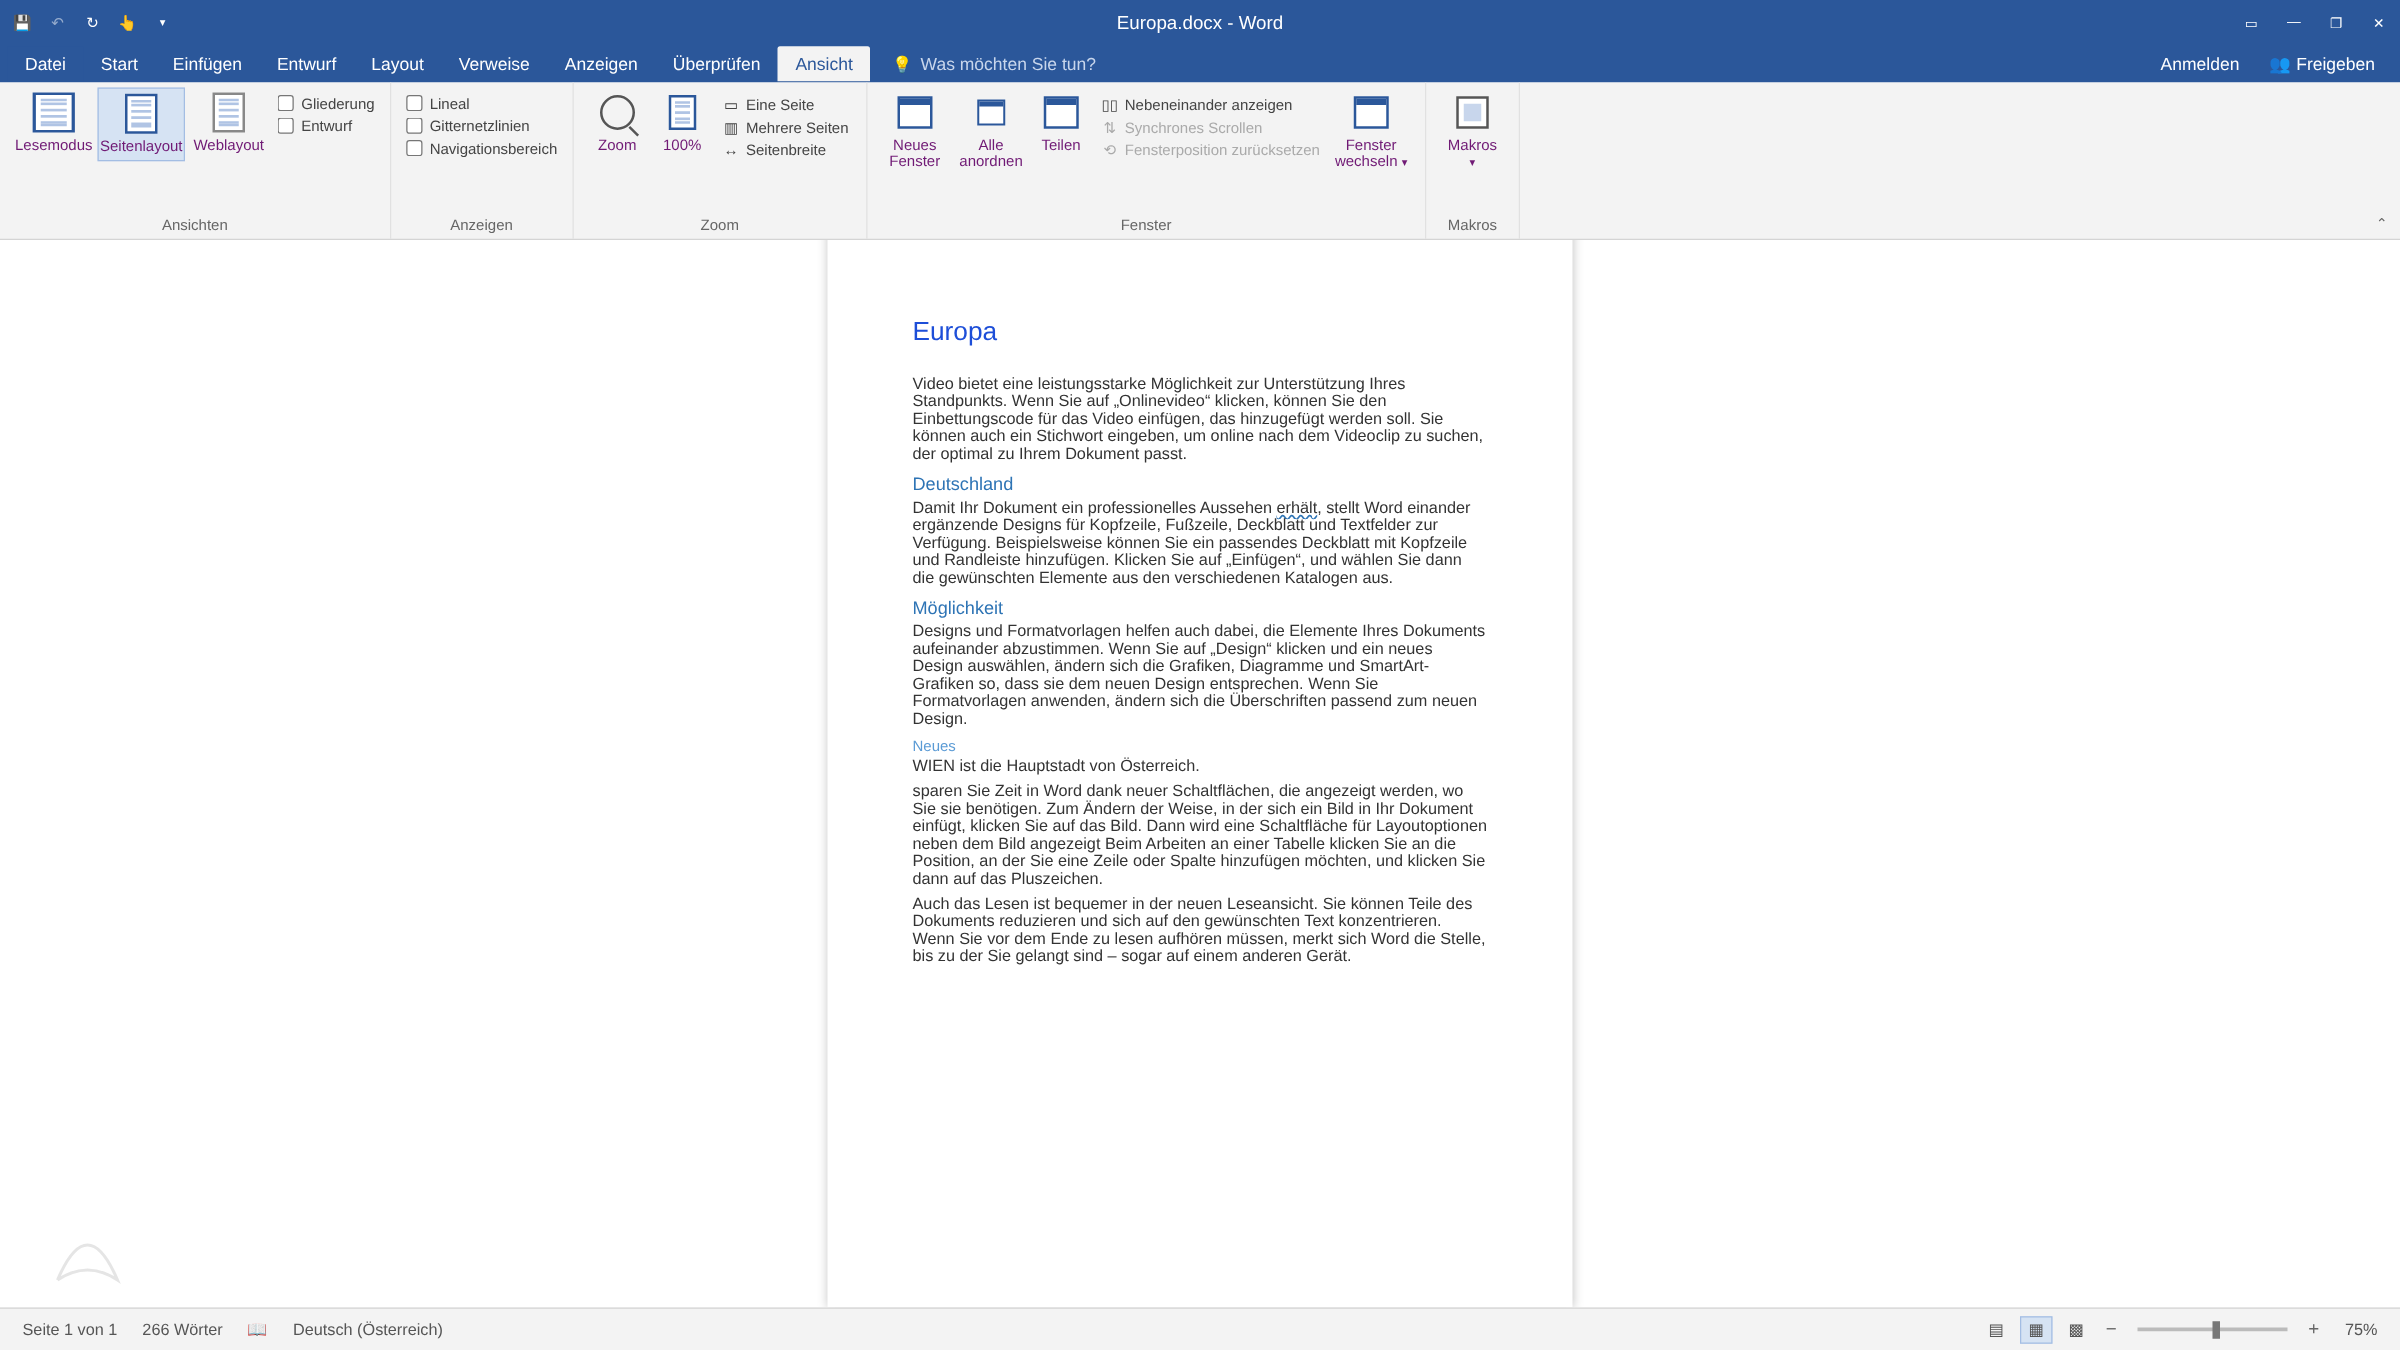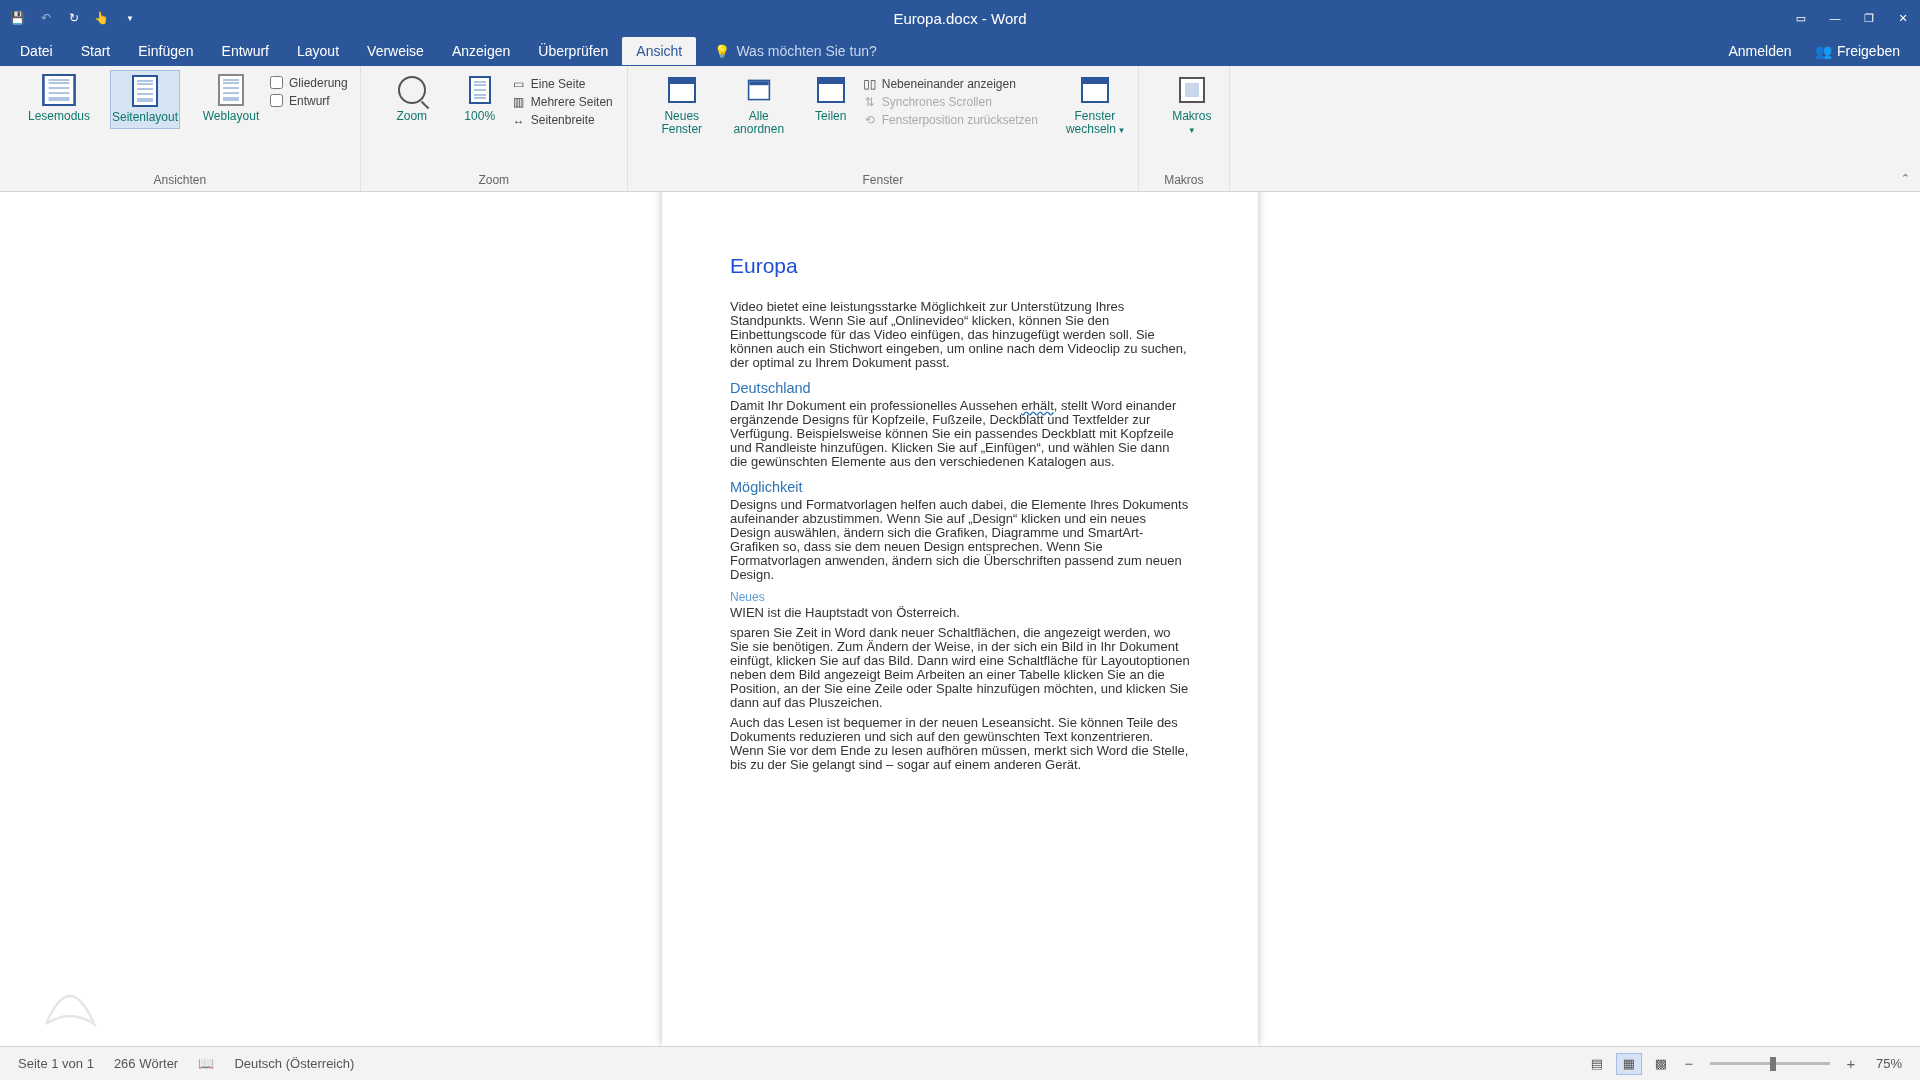--- a/index.html
+++ b/index.html
@@ -22,21 +22,21 @@
 .tellme-icon { font-size: 13px; }
 .menu-right { margin-left: auto; display: flex; align-items: center; padding-right: 10px; gap: 4px; }
 .menu-right .menu-tab { padding: 6px 10px; }
 
 
 .ribbon { height: 126px; background: #f3f3f3; border-bottom: 1px solid #d4d4d4; display: flex; position: relative; }
 .ribbon-group { border-right: 1px solid #e1e1e1; padding: 4px 8px 2px 8px; display: flex; flex-direction: column; }
 .group-body { flex: 1; display: flex; align-items: flex-start; }
 .group-label { text-align: center; font-size: 12px; color: #666; padding: 2px 0; }
 
-.bigbtn { display: flex; flex-direction: column; align-items: center; justify-content: flex-start; width: 70px; padding: 4px 2px; font-size: 12px; color: #0f766e; text-align: center; cursor: pointer; margin-left: 16px; }
+.bigbtn { display: flex; flex-direction: column; align-items: center; justify-content: flex-start; width: 70px; padding: 4px 2px; font-size: 12px; color: #701a75; text-align: center; cursor: pointer; }
 .bigbtn.selected { background: #d6e3f3; border: 1px solid #a3bde3; }
 .bigbtn .ico { width: 32px; height: 32px; margin-bottom: 4px; display: flex; align-items: center; justify-content: center; }
 .bigbtn .lbl { line-height: 13px; }
 
 .checklist { display: flex; flex-direction: column; gap: 4px; padding: 6px 4px; }
 .check-item { display: flex; gap: 6px; font-size: 12px; color: #444; }
 .check-item input { width: 13px; height: 13px; }
 
 .smallbtn-col { display: flex; flex-direction: column; gap: 2px; padding: 6px 4px; }
 .smallbtn { display: flex; align-items: center; gap: 4px; font-size: 12px; color: #444; padding: 1px 2px; }
@@ -146,20 +146,39 @@
           </label>
         <label class="check-item">
             <input type="checkbox" style="">
             <span>Entwurf</span>
           </label>
       </div>
     </div>
     <div class="group-label">Ansichten</div>
   </div>
 
+  <div class="ribbon-group">
+    <div class="group-body">
+      <div class="checklist">
+        <label class="check-item">
+            <input type="checkbox" style="">
+            <span>Lineal</span>
+          </label>
+        <label class="check-item">
+            <input type="checkbox" style="">
+            <span>Gitternetzlinien</span>
+          </label>
+        <label class="check-item">
+            <input type="checkbox" style="">
+            <span>Navigationsbereich</span>
+          </label>
+      </div>
+    </div>
+    <div class="group-label">Anzeigen</div>
+  </div>
 
   <div class="ribbon-group">
     <div class="group-body">
       <div class="bigbtn" style="width:54px">
         <div class="ico">
             <div class="ico-zoom"></div>
           </div>
         <div class="lbl">Zoom</div>
       </div>
       <div class="bigbtn" style="width:50px">

